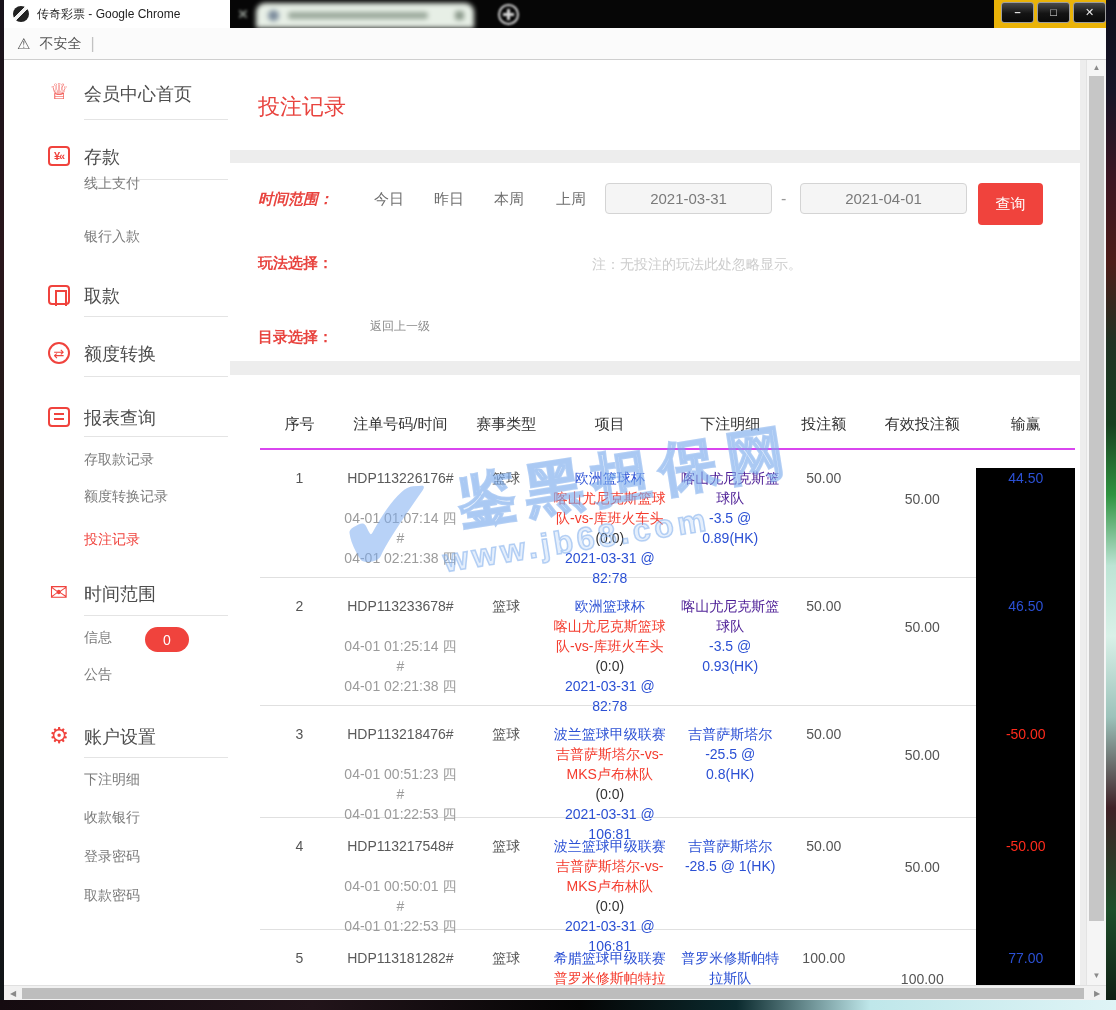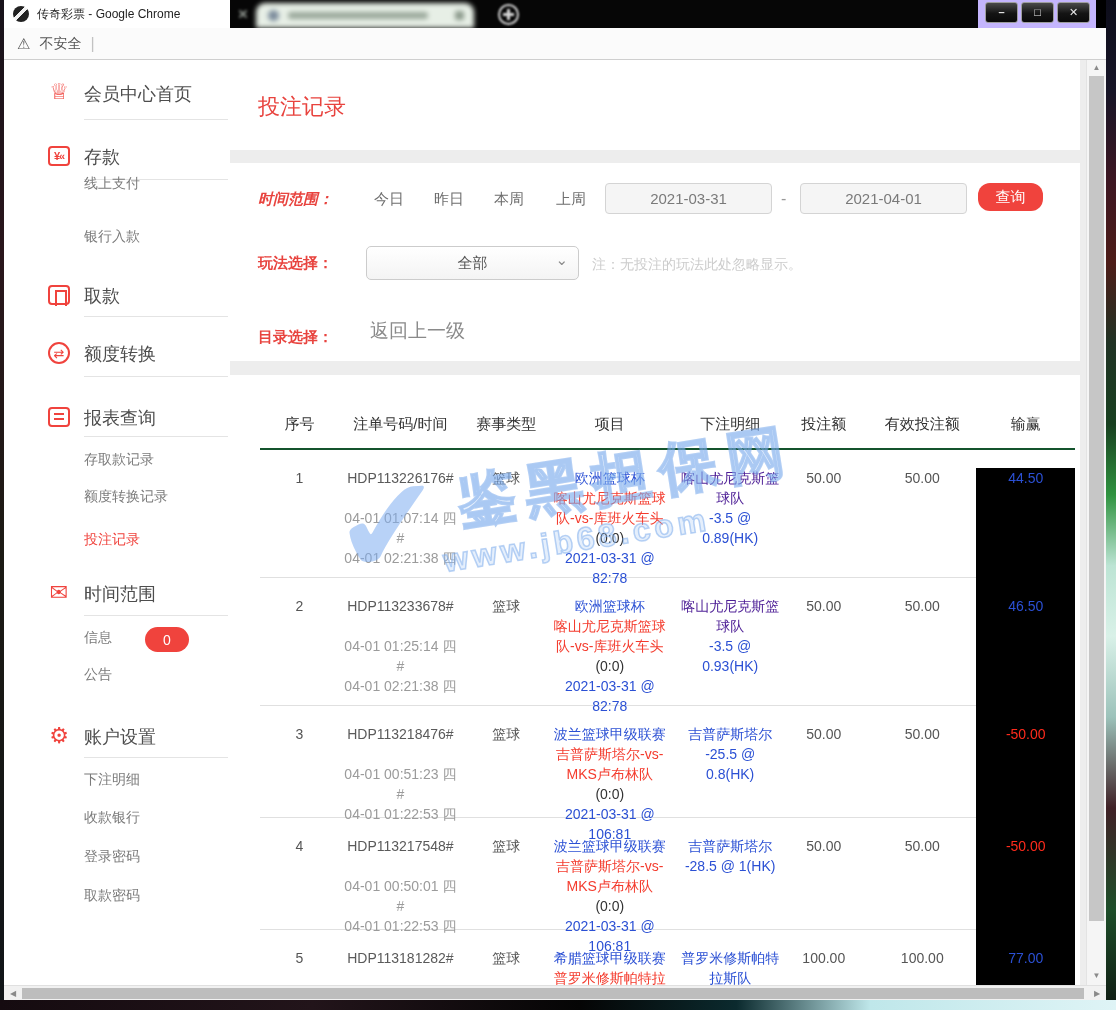--- a/index.html
+++ b/index.html
@@ -8,21 +8,21 @@
 
   
   .b-left  { position:absolute; left:0; top:0; width:4px; height:100%;
              background:linear-gradient(#17121a,#2a161c 25%,#1c1a14 55%,#101418 100%); z-index:50;}
   .b-right { position:absolute; right:0; top:0; width:10px; height:100%;
              background:linear-gradient(#0d0d1a 0%,#171527 9%,#3d1622 18%,#4d1c18 26%,#203224 34%,#184020 42%,#2f9340 49%,#bce4d4 56%,#d9f1e8 63%,#9cc2ba 71%,#3f2126 80%,#1e4e2a 90%,#0f1a12 100%); z-index:50;}
   .b-bottom{ position:absolute; left:0; bottom:0; width:100%; height:10px;
              background:linear-gradient(90deg,#150b10 0%,#22141a 28%,#050505 52%,#0b2a2e 66%,#bfe7ea 78%,#dff4f6 100%); z-index:50;}
 
   
-  .titlebar { position:absolute; left:4px; top:0; right:20px; height:28px; background:#c4b5fd; }
+  .titlebar { position:absolute; left:4px; top:0; right:4px; height:28px; background:#eab308; }
   .title-left { position:absolute; left:0; top:0; width:226px; height:28px; background:#fff;
                 display:flex; align-items:center; gap:8px; padding-left:9px; }
   .favicon { width:16px; height:16px; border-radius:50%; flex:0 0 16px;
              background:linear-gradient(135deg,#222 40%,#f2f2f2 40%,#f2f2f2 54%,#222 54%); }
   .title-text { font-size:12px; color:#1e1e1e; white-space:nowrap; }
   .tabstrip { position:absolute; left:226px; right:118px; top:0; height:28px; background:#060606; overflow:hidden; }
   .tab-x { position:absolute; left:8px; top:9px; width:10px; height:10px; filter:blur(1.5px); opacity:.65; }
   .tab-x::before,.tab-x::after{ content:""; position:absolute; left:4px; top:0; width:2px; height:10px; background:#cfd8cf;}
   .tab-x::before{ transform:rotate(45deg);} .tab-x::after{ transform:rotate(-45deg);}
   .blur-tab { position:absolute; left:26px; top:3px; width:218px; height:25px; background:#e7efe6;
@@ -76,39 +76,39 @@
   .card1 { top:0; height:90px; }
   .card2 { top:103px; height:198px; }
   .card3 { top:315px; height:610px; overflow:hidden; }
   .page-title { position:absolute; left:28px; top:32px; font-size:22px; color:#e8433e; font-weight:400; }
 
   .f-label { position:absolute; font-size:15px; color:#e8433e; font-weight:bold; }
   .quick { position:absolute; top:27px; font-size:15px; color:#6e6e6e; cursor:pointer; }
   .date-box { position:absolute; top:20px; width:167px; height:31px; background:#f5f5f5; border:1px solid #d4d4d4;
               border-radius:4px; color:#7a7a7a; font-size:15px; display:flex; align-items:center; justify-content:center; cursor:pointer;}
   .range-sep { position:absolute; top:27px; left:551px; color:#999; }
-  .query-btn { position:absolute; top:20px; left:748px; width:65px; height:28px; background:#f0433d; color:#fff;
-               border:none; border-radius:12px; font-size:15px; cursor:pointer; display:flex; align-items:center; justify-content:center;}
+  .query-btn { position:absolute; top:20px; left:748px; width:65px; height:42px; background:#f0433d; color:#fff;
+               border:none; border-radius:4px; font-size:15px; cursor:pointer; display:flex; align-items:center; justify-content:center;}
   .select-box { position:absolute; top:83px; left:136px; width:213px; height:34px; background:linear-gradient(#fff,#f4f4f4);
                 border:1px solid #ccc; border-radius:5px; color:#555; font-size:15px; cursor:pointer;
                 display:flex; align-items:center; justify-content:center; }
   .select-box .chev { position:absolute; right:10px; top:4px; color:#888; font-size:15px; }
   .play-note { position:absolute; top:93px; left:362px; font-size:14px; color:#ccc; }
-  .back-link { position:absolute; top:155px; left:140px; font-size:19px; color:#8a8a8a; cursor:pointer; }
+  .back-link { position:absolute; top:155px; left:140px; font-size:12px; color:#8a8a8a; cursor:pointer; }
 
   
   .thead { position:absolute; left:30px; top:0; width:815px; height:75px; display:flex; align-items:flex-end;
-           padding-bottom:14px; border-bottom:2px solid #14532d; }
+           padding-bottom:14px; border-bottom:2px solid #d946ef; }
   .th { font-size:15px; color:#333; text-align:center; }
   .tbody { position:absolute; left:30px; top:75px; width:815px; }
   .trow { display:flex; border-bottom:1px solid #e0e0e0; padding-top:18px; }
   .rh1 { height:128px; } .rh2 { height:112px; } .rh3 { height:150px; }
   .cell { font-size:14px; line-height:20px; text-align:center; color:#555; }
   .c0{width:80px;} .c1{width:125px;} .c2{width:90px;} .c3{width:120px;}
-  .c4{width:100px;margin-left:12px;} .c5{width:90px;} .c6{width:110px;} .c7{width:100px;}
+  .c4{width:100px;margin-left:12px;} .c5{width:90px;} .c6{width:110px;margin-top:21px;} .c7{width:100px;}
   .order-no { color:#5a5a5a; margin-bottom:20px; }
   .time { color:#9b9b9b; }
   .league { color:#2b50d4; }
   .teams  { color:#f43b2d; }
   .score-now { color:#333; }
   .final { color:#2b50d4; }
   .pick[data-pickcolor="red"]  { color:#4c1d95; }
   .pick[data-pickcolor="blue"] { color:#2b50d4; }
   .odds { color:#2b50d4; }
   .win[data-sign="pos"] { color:#2b50d4; }
@@ -236,24 +236,20 @@
         <div class="quick" style="left:144px;">今日</div>
         <div class="quick" style="left:204px;">昨日</div>
         <div class="quick" style="left:264px;text-align:center;">本周</div>
         <div class="quick" style="left:326px;">上周</div>
         <div class="date-box" style="left:375px;">2021-03-31</div>
         <div class="range-sep">-</div>
         <div class="date-box" style="left:570px;">2021-04-01</div>
         <div class="query-btn">查询</div>
 
         <div class="f-label" style="top:91px;left:28px;">玩法选择：</div>
-        <div class="select-box">
-          <span>全部</span>
-          <span class="chev">⌄</span>
-        </div>
         <div class="play-note">注：无投注的玩法此处忽略显示。</div>
 
         <div class="f-label" style="top:155px;left:28px;margin-top:10px;">目录选择：</div>
         <div class="back-link">返回上一级</div>
       </div>
 
       <div class="card card3">
         <div class="thead">
           <div class="th c0">序号</div>
           <div class="th c1">注单号码/时间</div>

